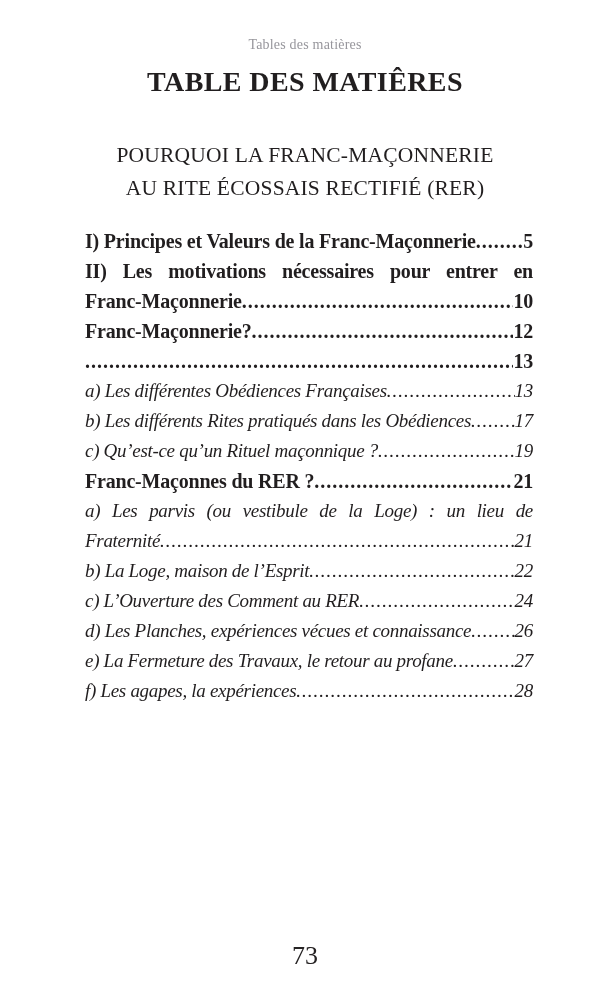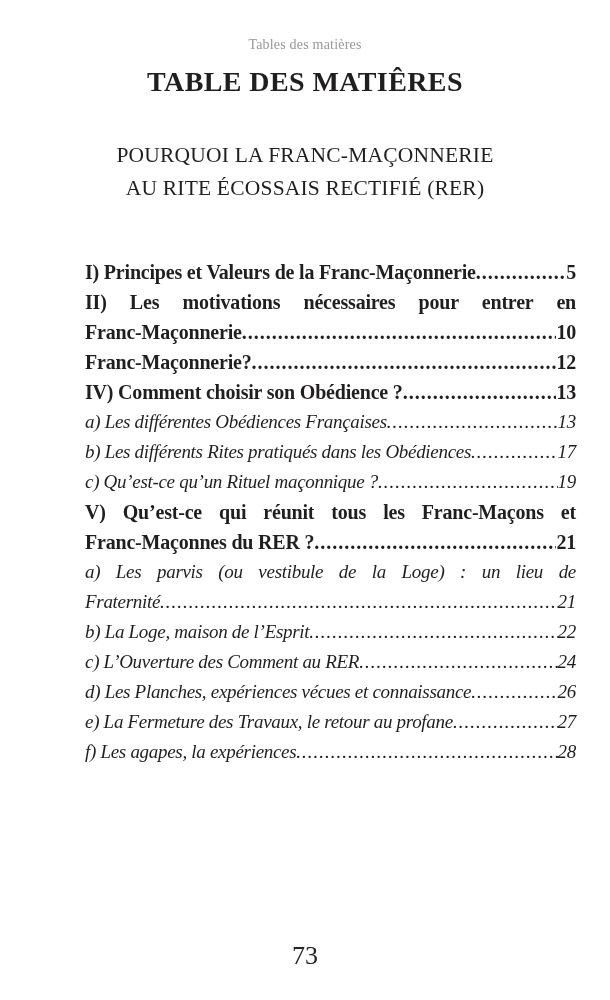--- a/index.html
+++ b/index.html
@@ -27,22 +27,22 @@
     letter-spacing: 0.4px;
   }
   .subtitle {
     margin-top: 41px;
     text-align: center;
     font-size: 21.5px;
     line-height: 33px;
     letter-spacing: 0.2px;
   }
   .toc {
-    margin-top: 52px;
-    padding: 0 34px 0 85px;
+    margin-top: 21px;
+    padding: 0 77px 0 85px;
     font-size: 20px;
   }
   .toc-line {
     display: flex;
     align-items: baseline;
     height: 30px;
     line-height: 30px;
     white-space: nowrap;
   }
   .toc-line.bold { font-weight: bold; letter-spacing: -0.2px; }
@@ -103,43 +103,37 @@
     <span class="toc-text">Franc-Maçonnerie</span>
     <span class="toc-leader"></span>
     <span class="toc-page">10</span>
   </div>
       <div class="toc-line bold">
     <span class="toc-text">Franc-Maçonnerie?</span>
     <span class="toc-leader"></span>
     <span class="toc-page">12</span>
   </div>
       <div class="toc-line bold">
-    <span class="toc-text">IV) Comment choisir son Obédience ?</span>
     <span class="toc-leader"></span>
     <span class="toc-page">13</span>
   </div>
       <div class="toc-line italic">
     <span class="toc-text">a) Les différentes Obédiences Françaises</span>
     <span class="toc-leader"></span>
     <span class="toc-page">13</span>
   </div>
       <div class="toc-line italic">
     <span class="toc-text">b) Les différents Rites pratiqués dans les Obédiences</span>
     <span class="toc-leader"></span>
     <span class="toc-page">17</span>
   </div>
       <div class="toc-line italic">
     <span class="toc-text">c) Qu’est-ce qu’un Rituel maçonnique ?</span>
     <span class="toc-leader"></span>
     <span class="toc-page">19</span>
-  </div>
-      <div class="toc-line bold justify">
-    <span class="toc-text">V) Qu’est-ce qui réunit tous les Franc-Maçons et</span>
-    
-    
   </div>
       <div class="toc-line bold">
     <span class="toc-text">Franc-Maçonnes du RER ?</span>
     <span class="toc-leader"></span>
     <span class="toc-page">21</span>
   </div>
       <div class="toc-line italic justify">
     <span class="toc-text">a) Les parvis (ou vestibule de la Loge) : un lieu de</span>
     
     

